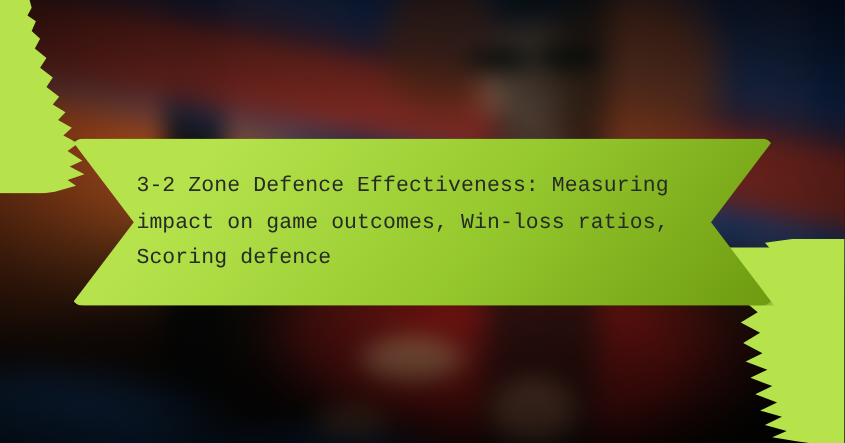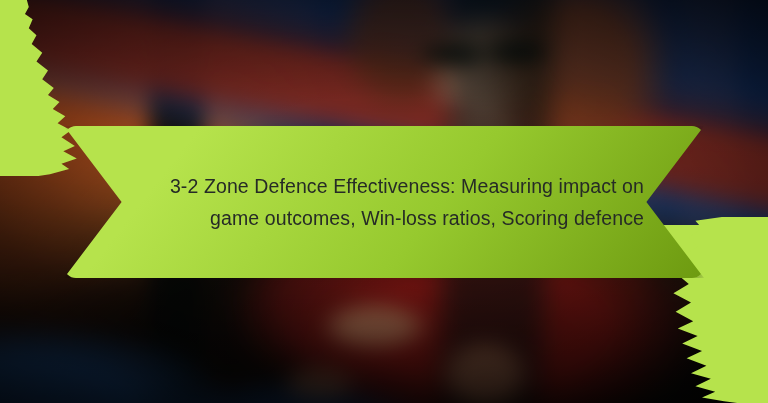--- a/index.html
+++ b/index.html
@@ -185,23 +185,23 @@
     );
     display: flex;
     align-items: center;
     justify-content: center;
     box-shadow: 0 3px 14px rgba(0,0,0,0.35);
   }
 
   .ribbon-text {
     width: 520px;
     margin: 0 auto;
-    text-align: right;
+    text-align: left;
     color: var(--title-color);
-    font-family: Liberation Sans, sans-serif;
+    font-family: Liberation Mono, monospace;
     font-size: 19.5px;
     line-height: 1.66;
     font-weight: 400;
     letter-spacing: 0.1px;
     padding: 0 40px;
     box-sizing: content-box;
   }
 </style>
 </head>
 <body>

